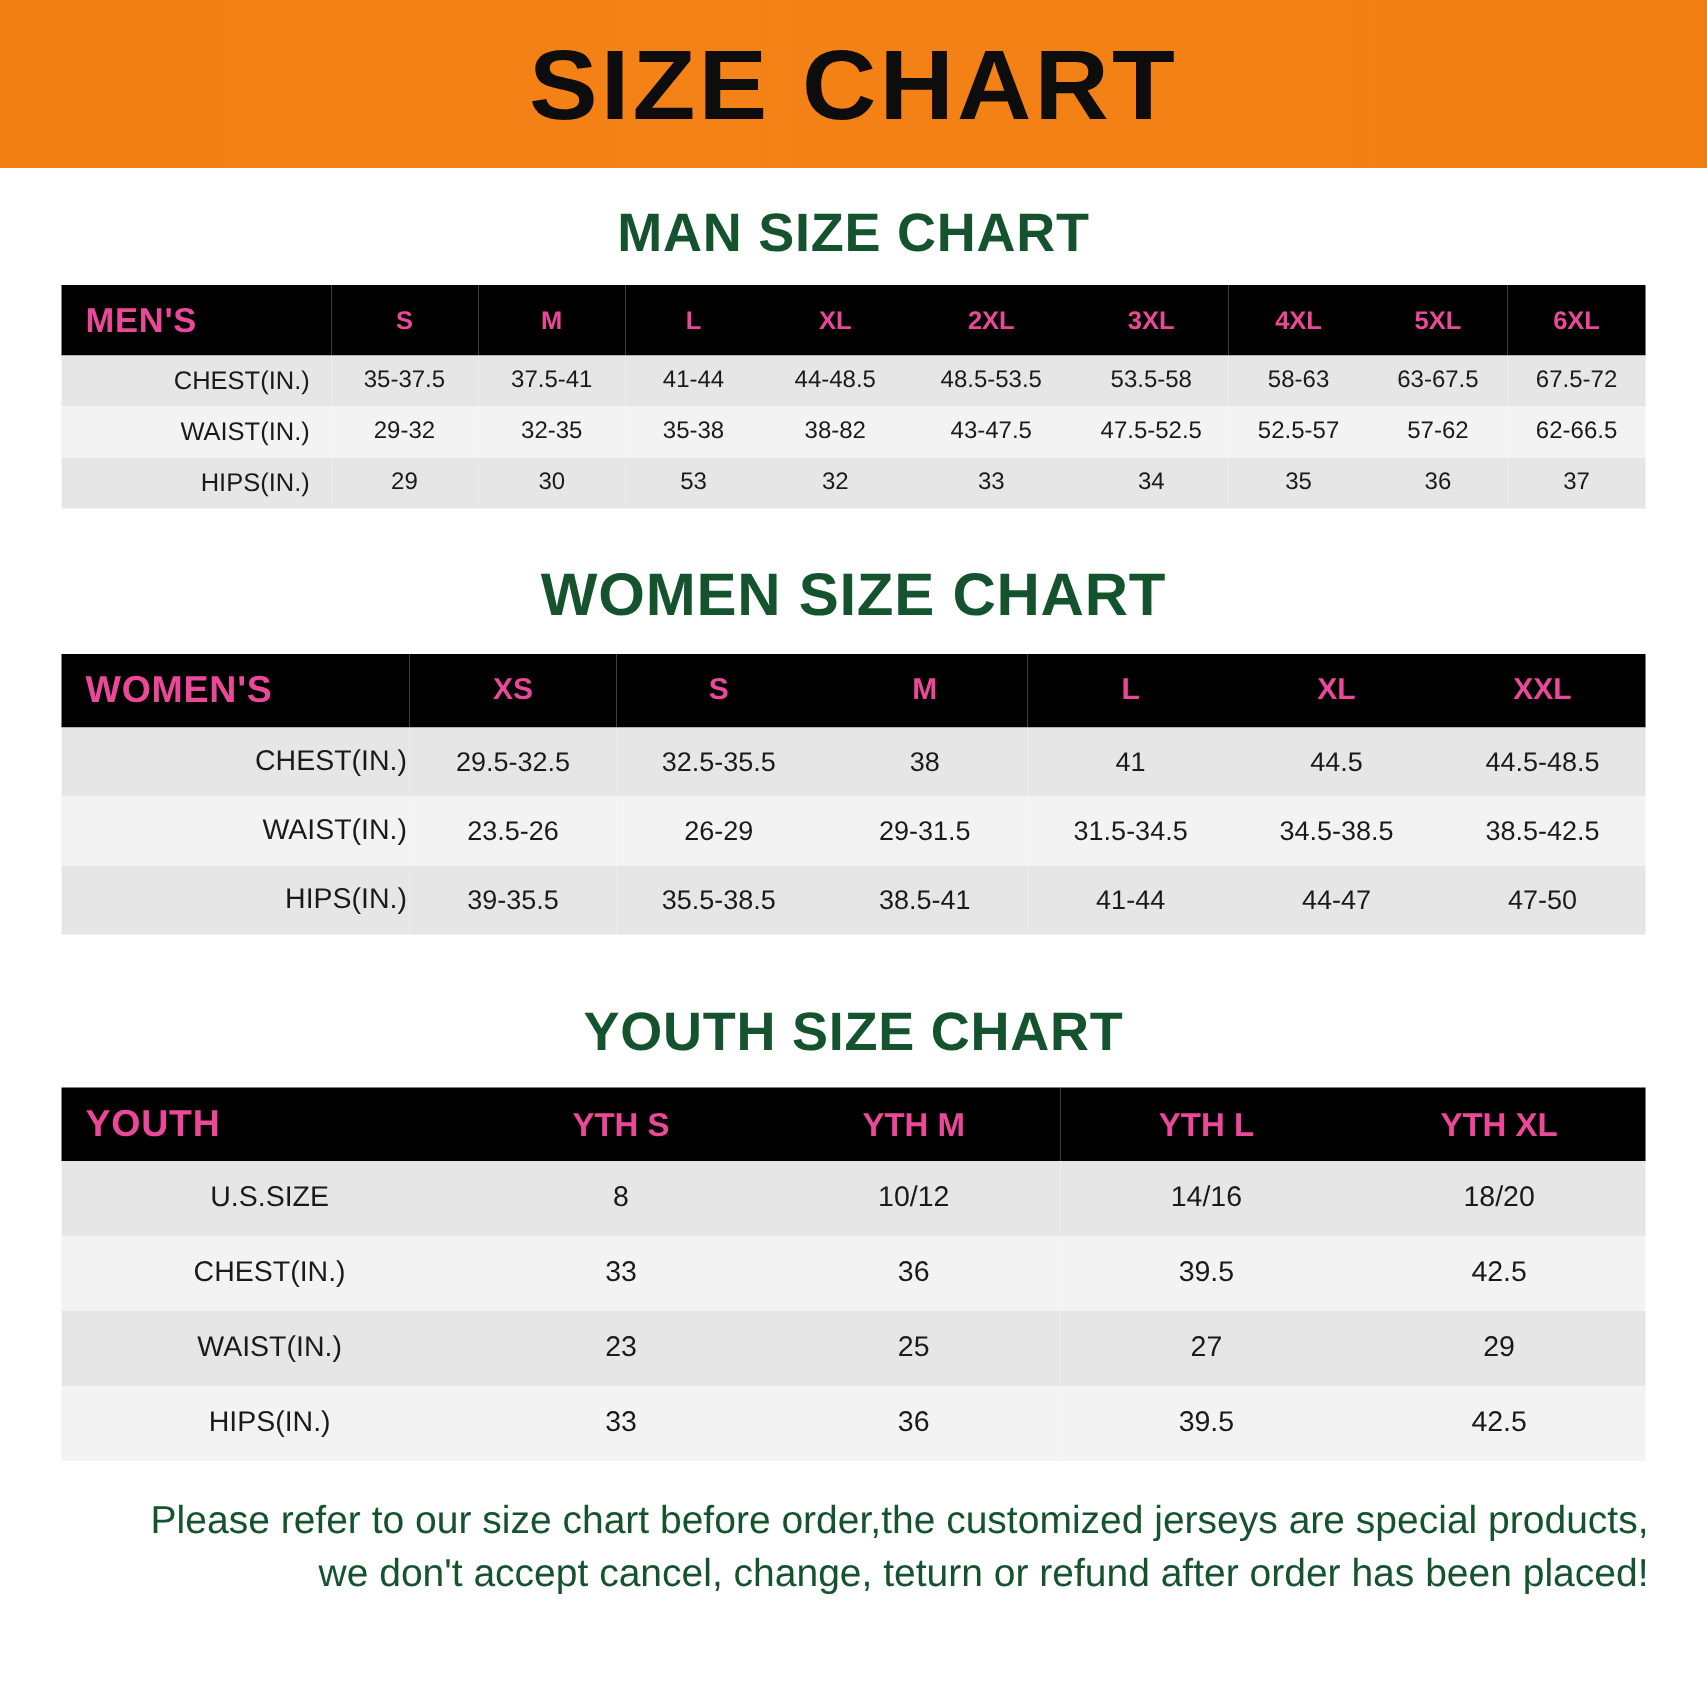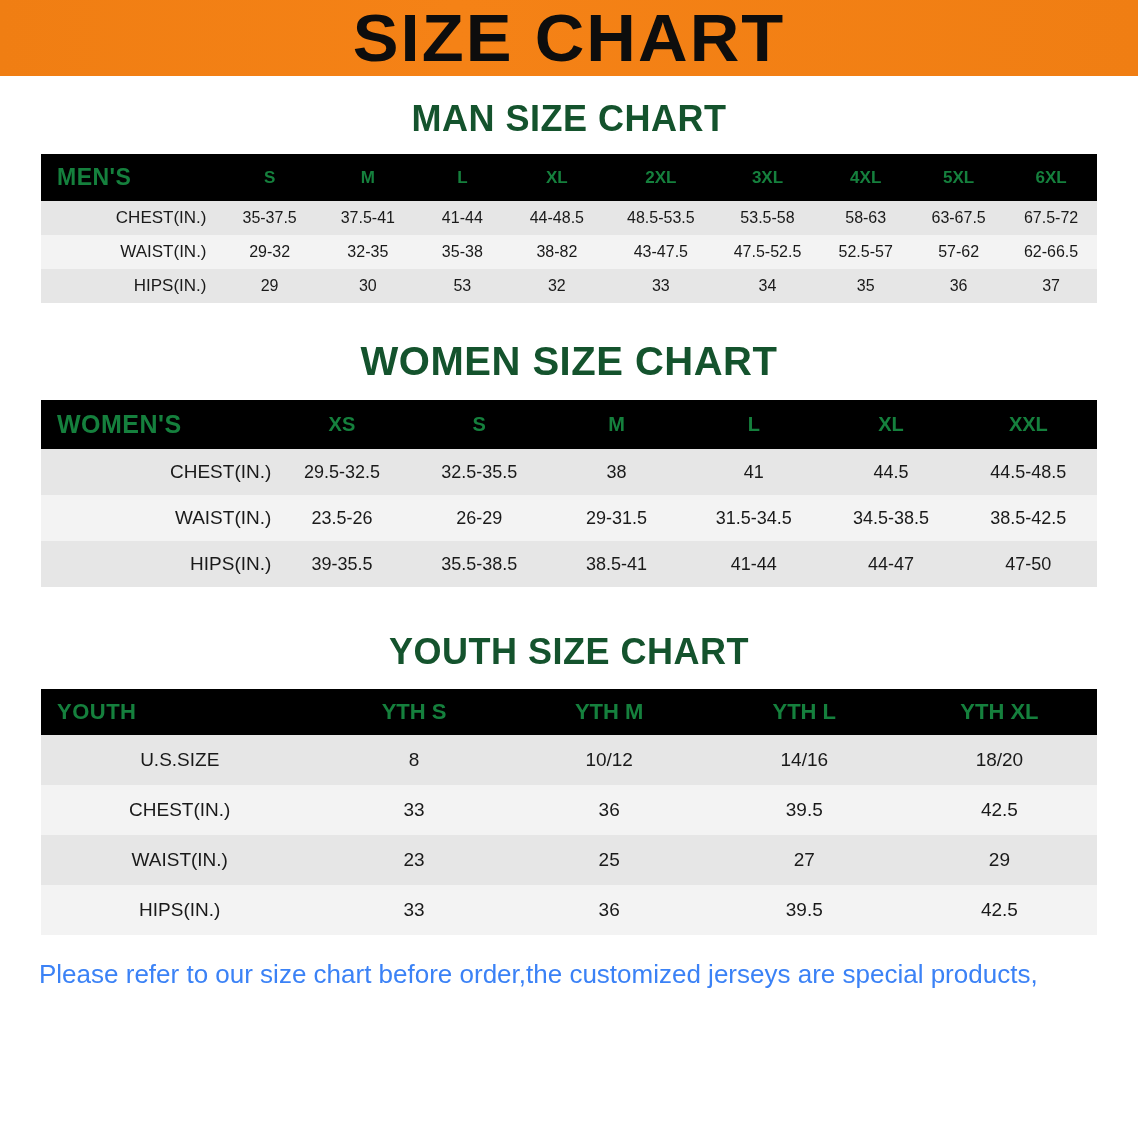--- a/index.html
+++ b/index.html
@@ -17,21 +17,21 @@
   .page {
     width: 1138px;
     height: 1132px;
     position: relative;
     background: #ffffff;
   }
 
   
   .banner {
     width: 100%;
-    height: 76px;
+    height: 112px;
     background: linear-gradient(90deg, #f07e13 0%, #f58216 40%, #f07e13 100%);
     display: flex;
     align-items: center;
     justify-content: center;
     box-sizing: border-box;
   }
   .banner-title {
     font-family: "Liberation Sans", sans-serif;
     font-weight: bold;
     font-size: 66px;
@@ -67,21 +67,21 @@
   table.sizetable td {
     text-align: center;
     vertical-align: middle;
     font-family: "Liberation Sans", sans-serif;
   }
   
   table.sizetable thead tr {
     background: #000000;
   }
   table.sizetable thead th {
-    color: #15803d;
+    color: #ec4899;
     font-weight: bold;
     padding: 10px 2px;
   }
   table.sizetable thead th.rowlabel {
     text-align: left;
     padding-left: 16px;
     letter-spacing: 0.5px;
   }
   table.sizetable tbody td {
     color: #1a1a1a;
@@ -104,32 +104,32 @@
   
   #women-table { margin-top: 16px; }
   #women-table thead th { font-size: 20px; }
   #women-table thead th.rowlabel { font-size: 25px; }
   #women-table tbody td { font-size: 18px; padding: 12px 2px; }
   #women-table tbody td.rowlabel { font-size: 19px; }
 
   
   #youth-table { margin-top: 16px; }
   #youth-table thead th { font-size: 22px; }
-  #youth-table thead th.rowlabel { font-size: 22px; }
+  #youth-table thead th.rowlabel { font-size: 25px; }
   #youth-table tbody td { font-size: 19px; padding: 14px 2px; }
   #youth-table tbody td.rowlabel { font-size: 19px; text-align: center; padding-right: 0; }
 
   
   .notice {
     margin: 22px auto 0 auto;
     width: 1060px;
-    color: #3b82f6;
+    color: #14532d;
     font-size: 26px;
     line-height: 1.35;
-    text-align: left;
+    text-align: right;
     font-family: "Liberation Sans", sans-serif;
   }
   .notice span { display: block; }
 </style>
 </head>
 <body>
 
 <div class="page">
 
   <div class="banner">
@@ -308,15 +308,16 @@
           <td>36</td>
           <td>39.5</td>
           <td>42.5</td>
         </tr>
       </tbody>
     </table>
   </div>
 
   <div class="notice">
     <span>Please refer to our size chart before order,the customized jerseys are special products,</span>
+    <span>we don't accept cancel, change, teturn or refund after order has been placed!</span>
   </div>
 
 </div>
 
 </body></html>

